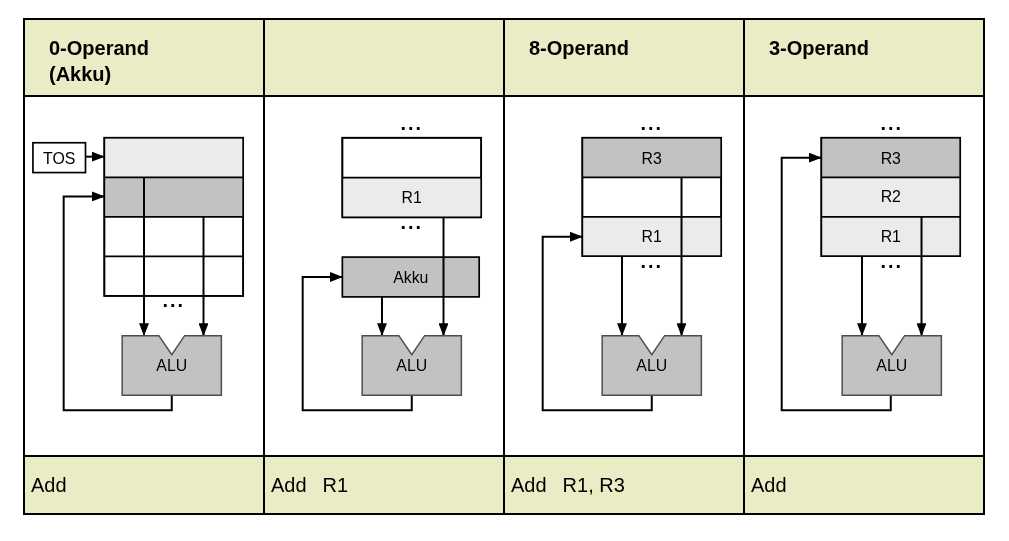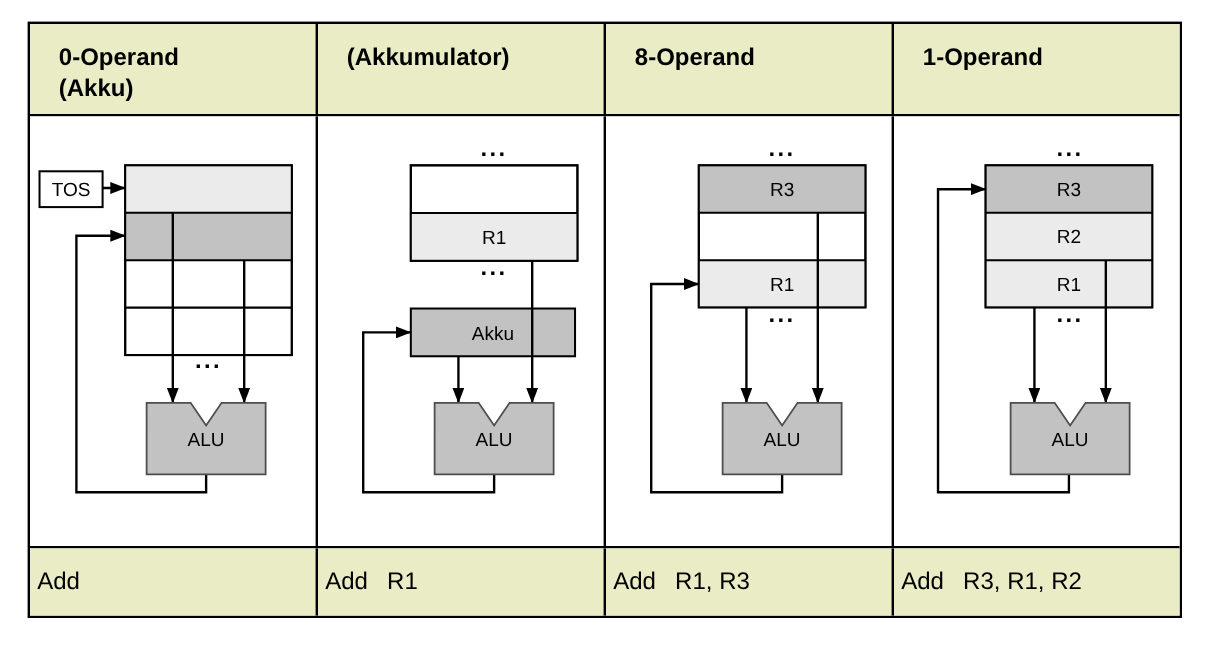--- a/index.html
+++ b/index.html
@@ -52,28 +52,27 @@
 </svg>
 
 <div class="stage">
   <div class="grid">
 
     <div class="cell head br bb">
       <div>0-Operand</div>
       <div>(Akku)</div>
     </div>
     <div class="cell head br bb">
-      <div>(Akkumulator)</div>
     </div>
     <div class="cell head br bb">
       <div>8-Operand</div>
       <div></div>
     </div>
     <div class="cell head bb">
-      <div>1-Operand</div>
+      <div>3-Operand</div>
       <div></div>
     </div>
 
     <div class="cell diag br bb">
       <svg viewBox="0 0 240 360" preserveAspectRatio="none">
 
         <rect x="80" y="41" width="140" height="159" class="boxw"></rect>
         <rect x="80" y="41" width="140" height="39.75" class="fillL"></rect>
         <rect x="80" y="80.75" width="140" height="39.75" class="fillM"></rect>
         <line x1="80" y1="80.75" x2="220" y2="80.75" class="thin"></line>
@@ -177,17 +176,16 @@
     <div class="cell foot br">
       <span>Add</span>
       <span class="ops">R1</span>
     </div>
     <div class="cell foot br">
       <span>Add</span>
       <span class="ops">R1, R3</span>
     </div>
     <div class="cell foot">
       <span>Add</span>
-      <span class="ops">R3, R1, R2</span>
     </div>
 
   </div>
 </div>
 
 </body></html>

